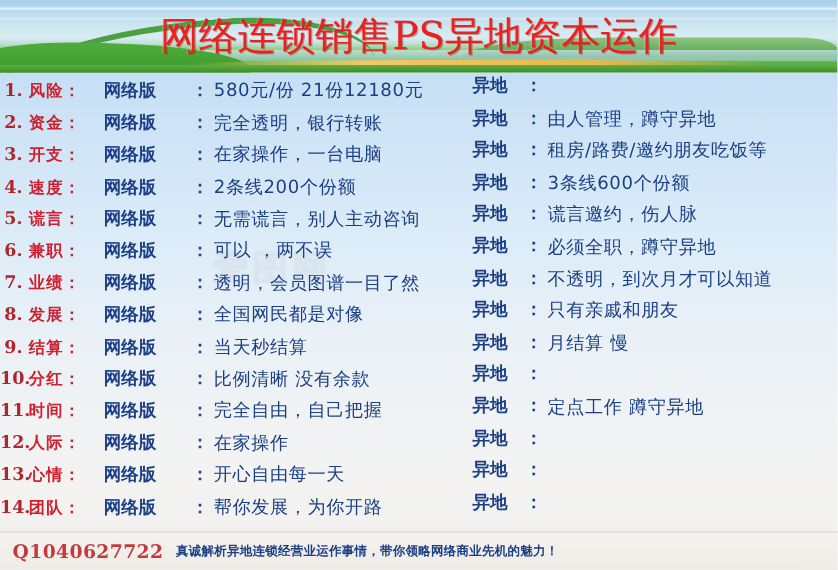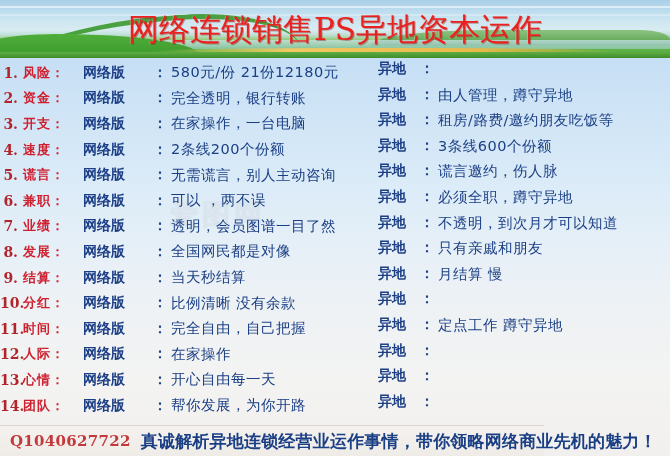--- a/index.html
+++ b/index.html
@@ -205,38 +205,38 @@
     display: flex;
     white-space: nowrap;
   }
   .right-group .cell-tag { width: 42px; }
 
   
   #footer {
     position: absolute;
     left: 0;
     bottom: 0;
-    width: 544px;
+    width: 670px;
     height: 30px;
     display: flex;
     align-items: center;
     background: linear-gradient(to bottom, #f4f1ee, #efece8);
     border-top: 1px solid rgba(180,175,170,.35);
   }
   #footer-qq {
     padding-left: 10px;
     font-family: "DejaVu Serif", "Liberation Serif", serif;
     font-size: 15px;
     font-weight: bold;
     color: #c43a3c;
     letter-spacing: .3px;
   }
   #footer-text {
     padding-left: 10px;
-    font-size: 17px;
+    font-size: 10px;
     font-weight: bold;
     color: #1b3f84;
     letter-spacing: .2px;
     white-space: nowrap;
   }
 </style>
 </head>
 <body>
 
 <div id="page">

